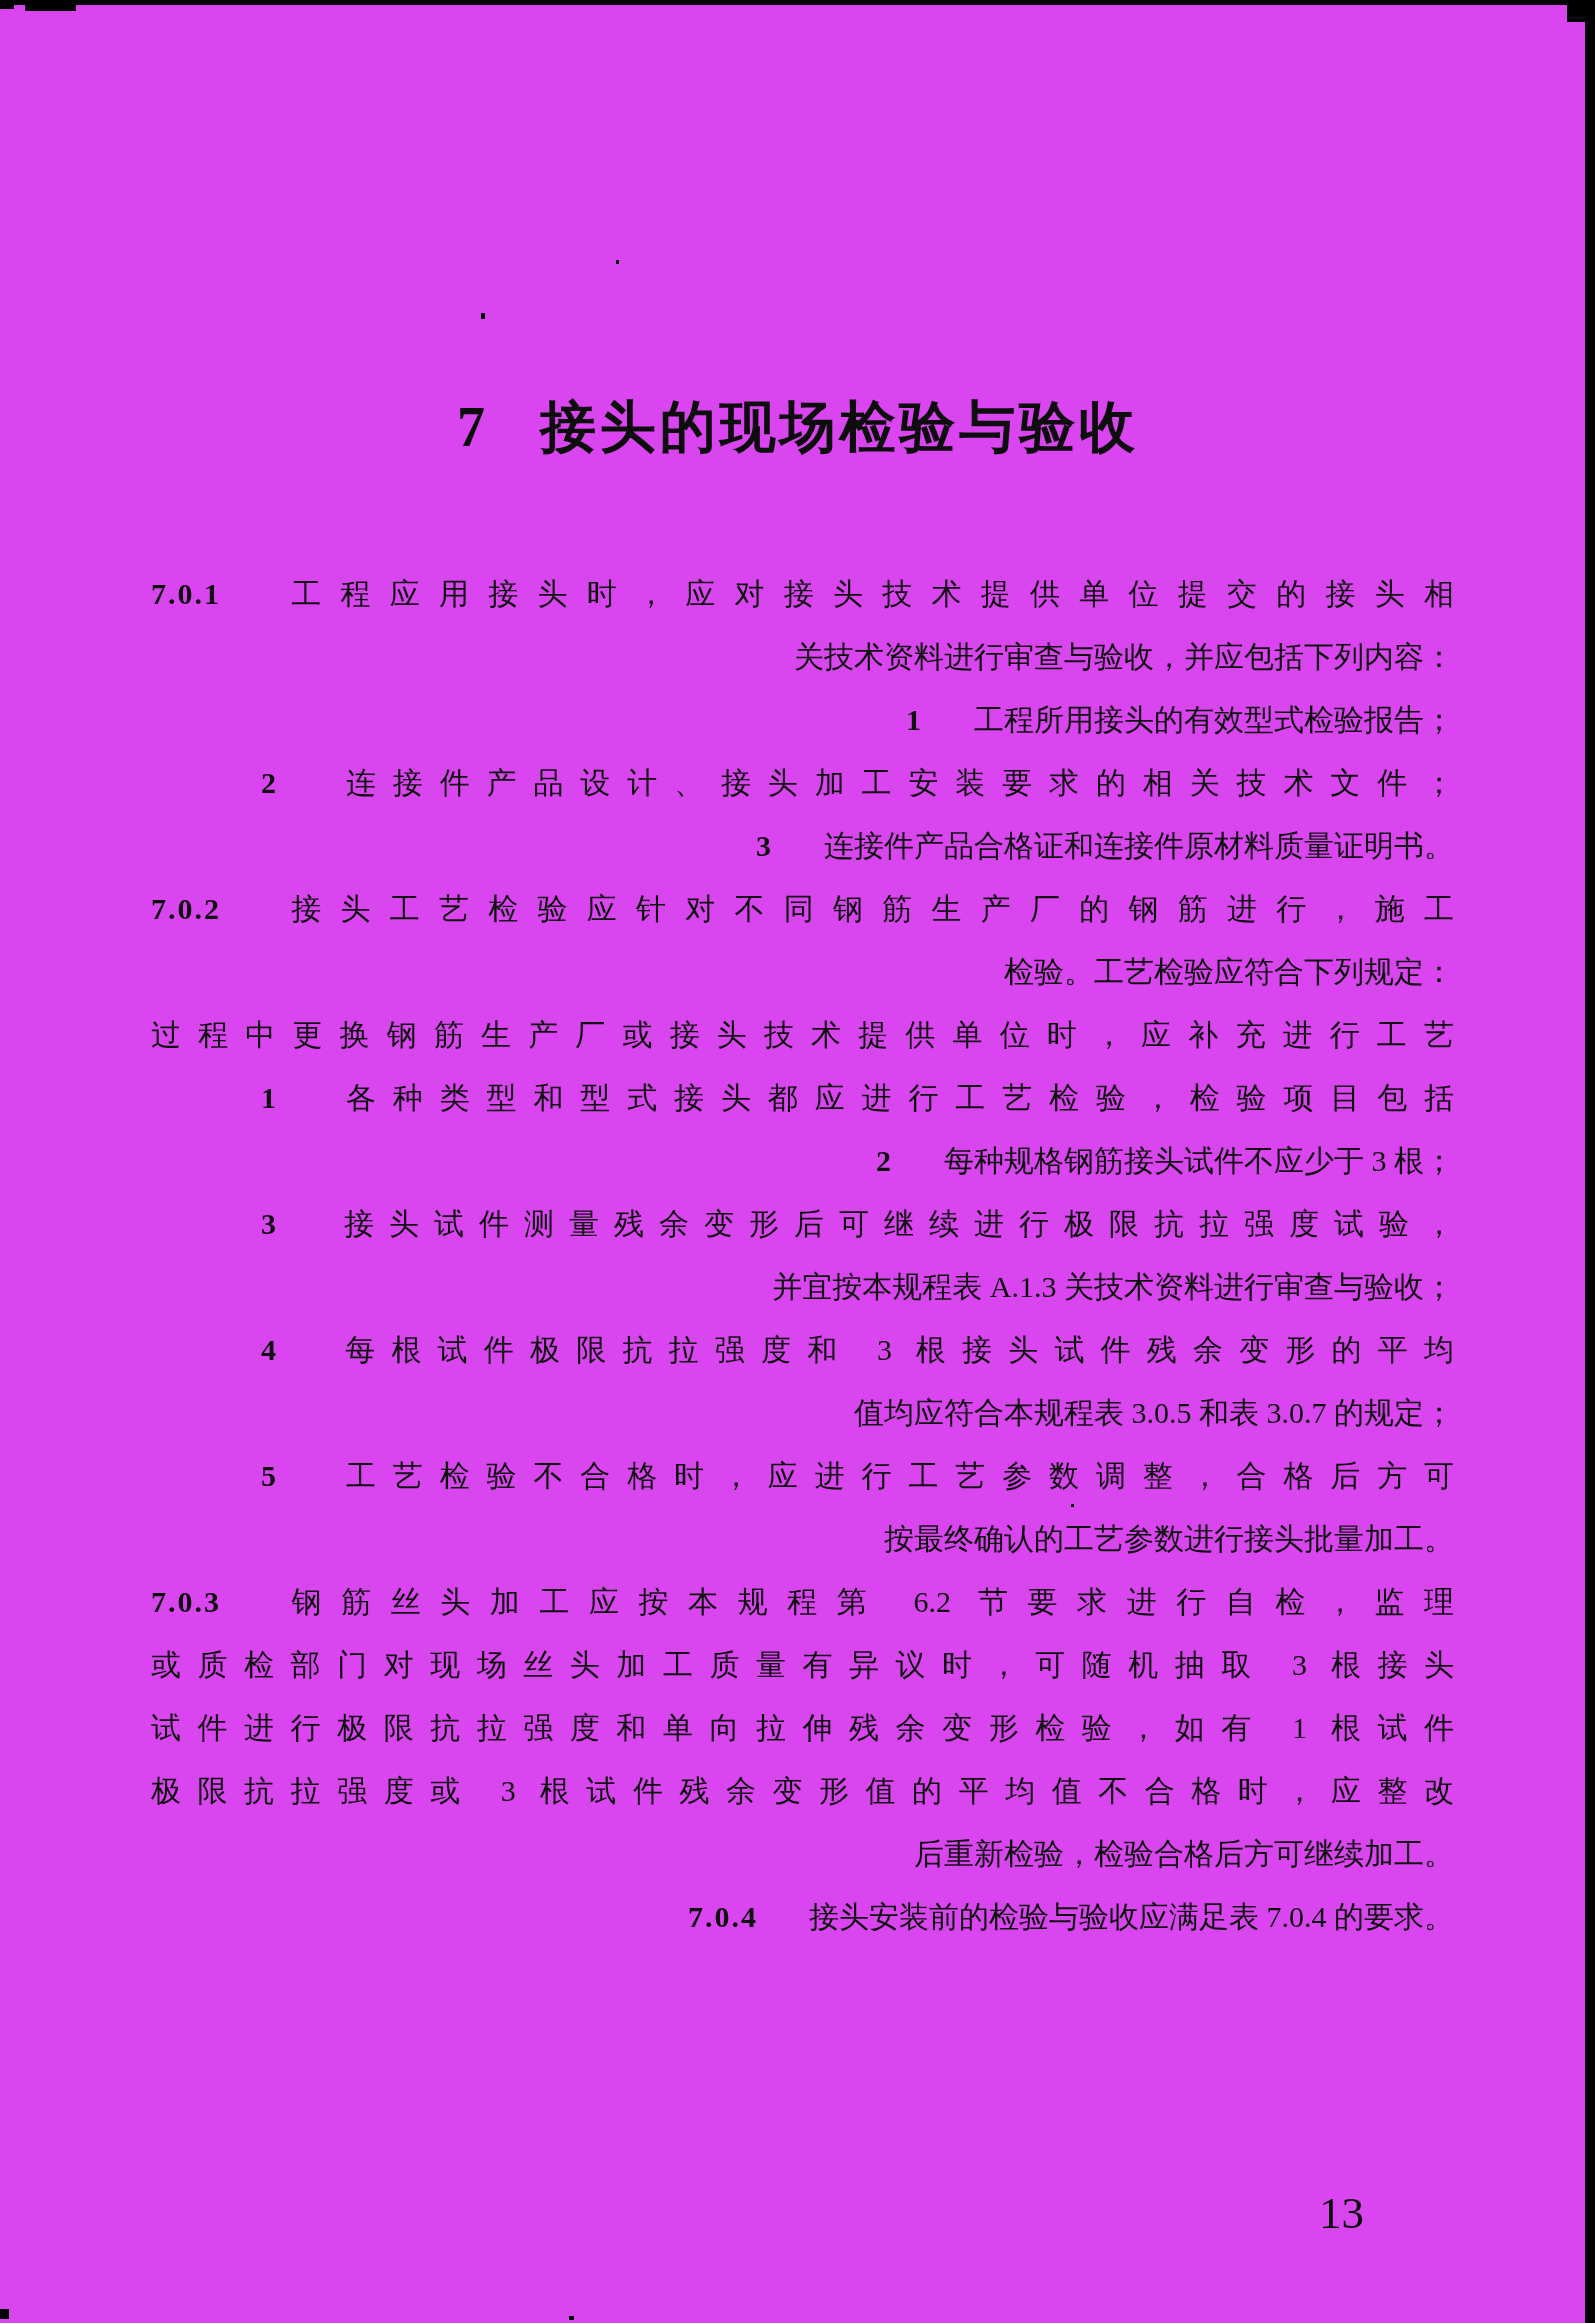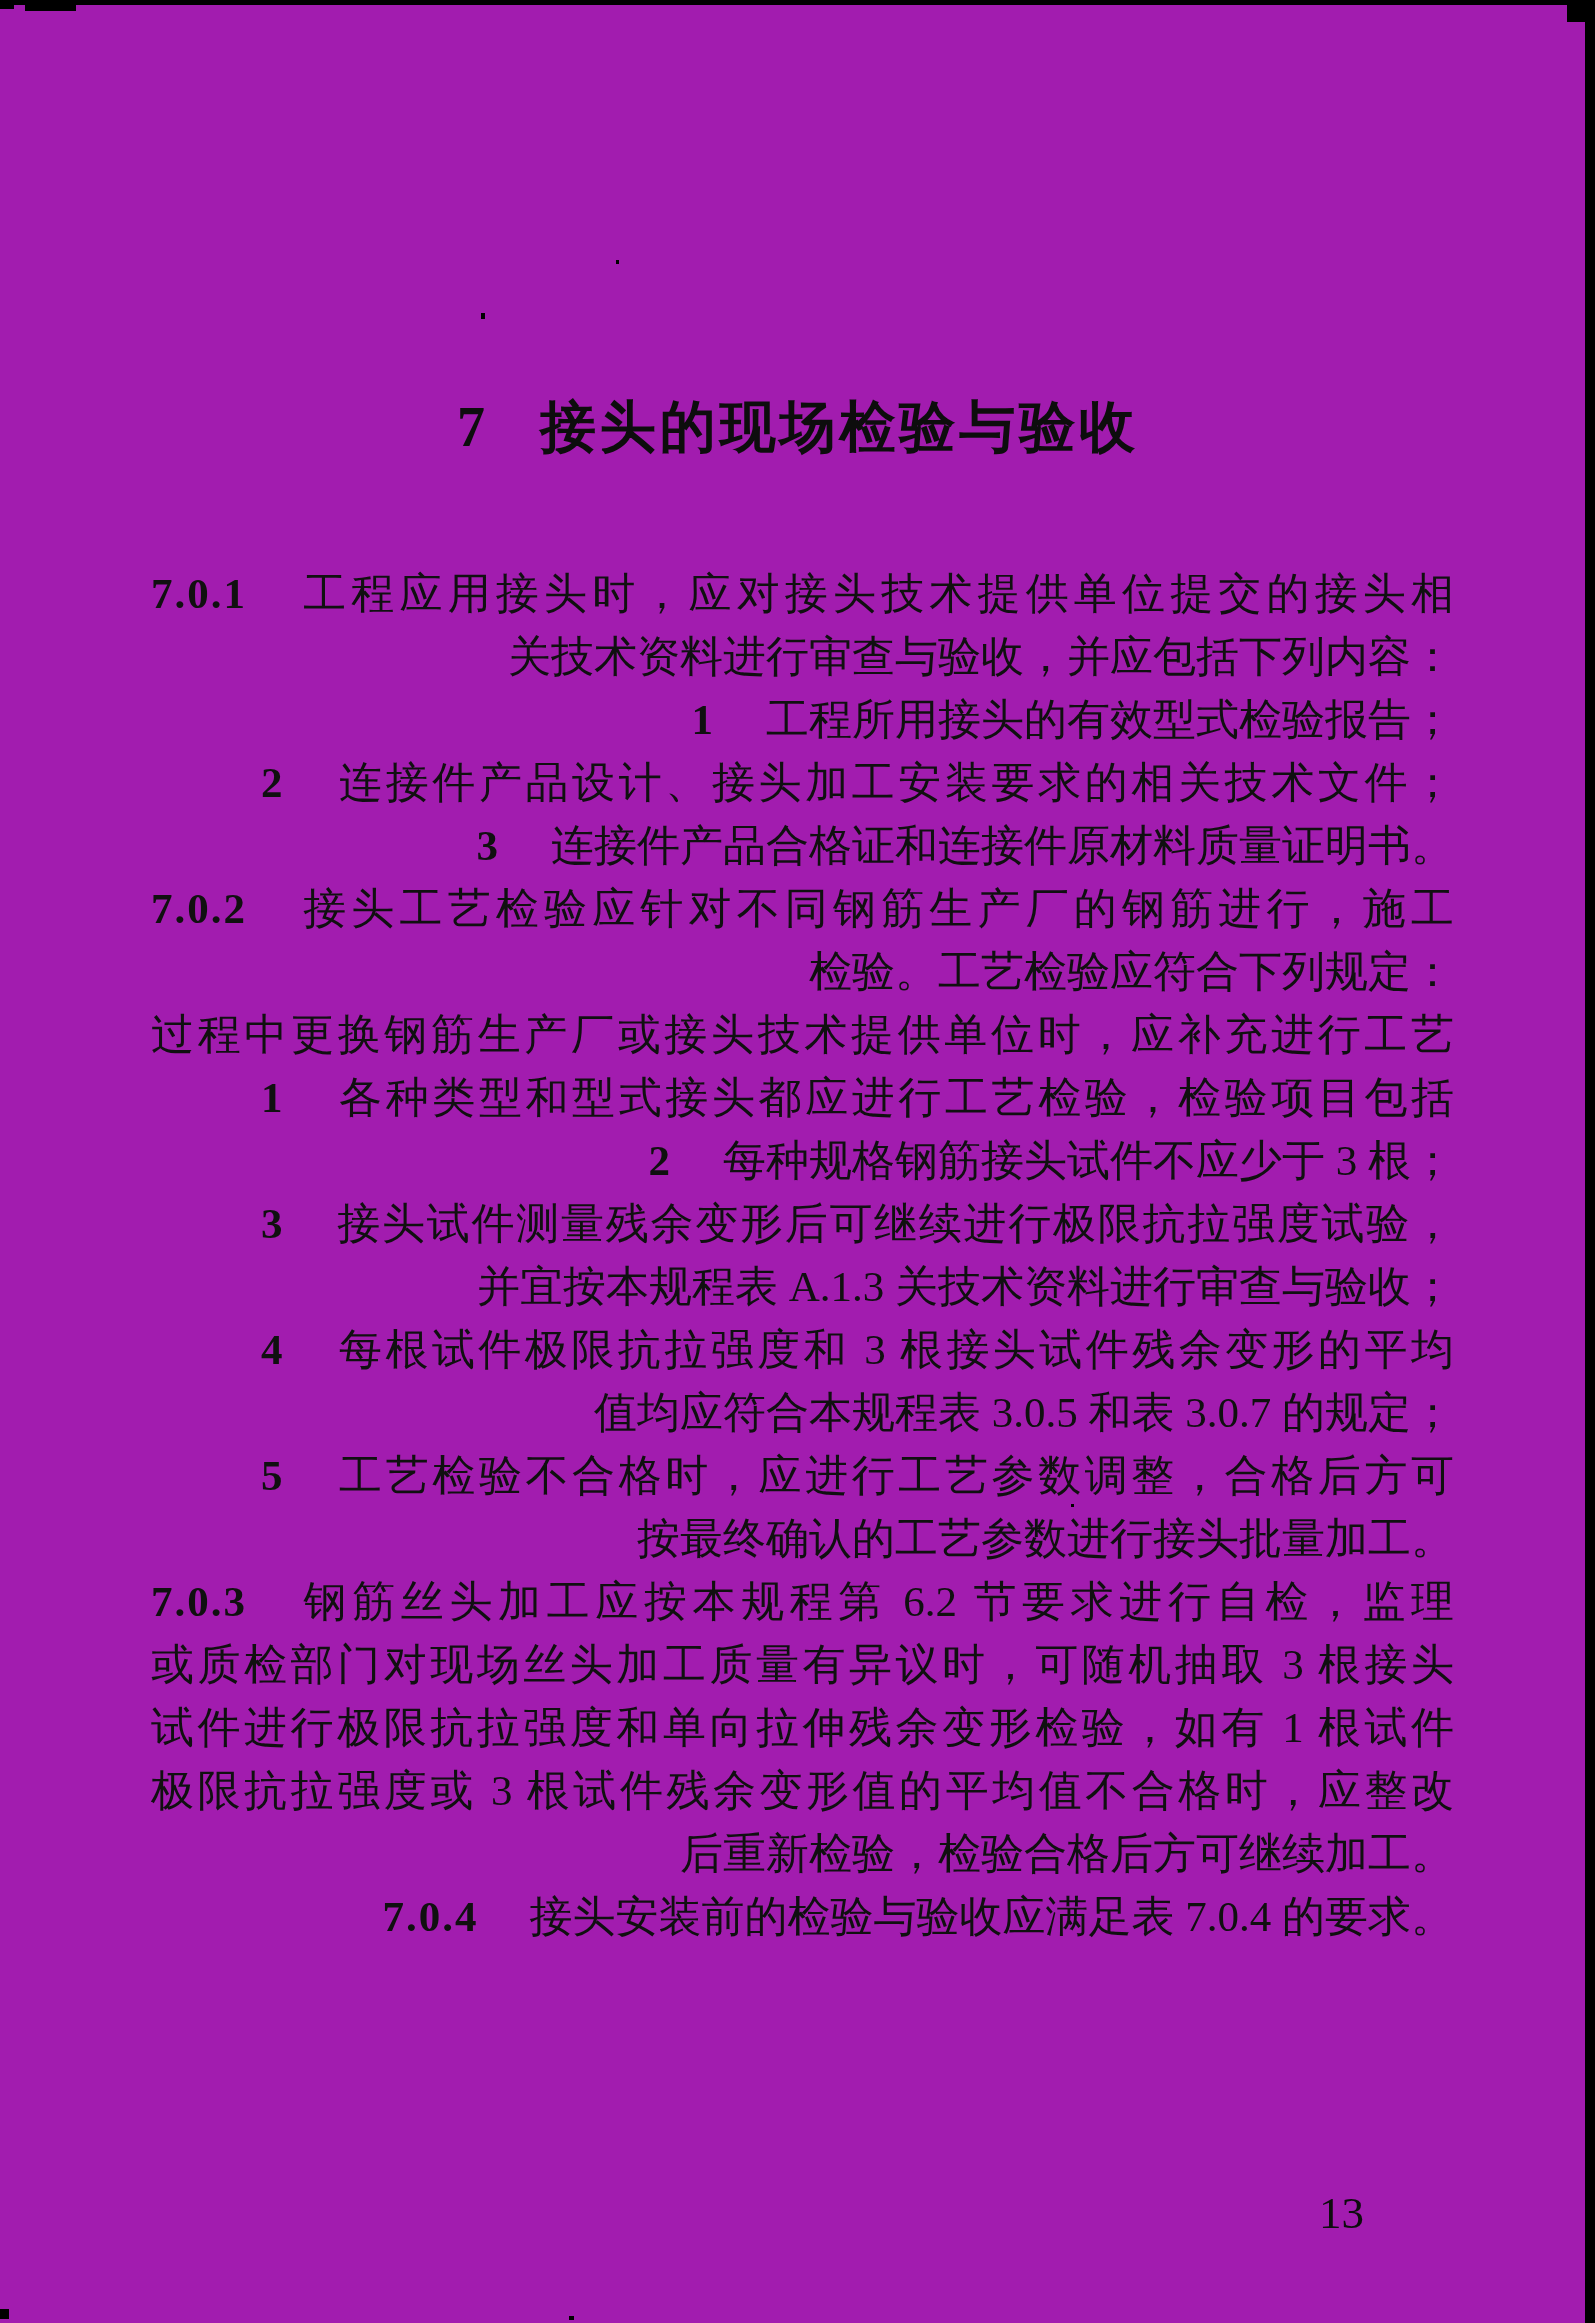--- a/index.html
+++ b/index.html
@@ -5,21 +5,21 @@
   html, body {
     margin: 0;
     padding: 0;
     background: #e8e8e8;
   }
   .page {
     position: relative;
     width: 1596px;
     height: 2323px;
     margin: 0 auto;
-    background: #a21caf;
+    background: #d946ef;
     overflow: hidden;
     color: #141414;
     font-family: "Liberation Serif", serif;
   }
 
   
   .scan-edge-top {
     position: absolute;
     top: 0; left: 0; right: 0;
     height: 4.9px;
@@ -78,21 +78,21 @@
     margin-right: 51px;
     font-family: "Liberation Serif", serif;
   }
 
   
   .body-text {
     position: absolute;
     left: 151px;
     top: 562px;
     width: 1303px;
-    font-size: 43px;
+    font-size: 30px;
     line-height: 63px;
     color: #101010;
   }
   .line {
     height: 63px;
     text-align: right;
   }
   .line.fill {
     text-align: justify;
     text-align-last: justify;

